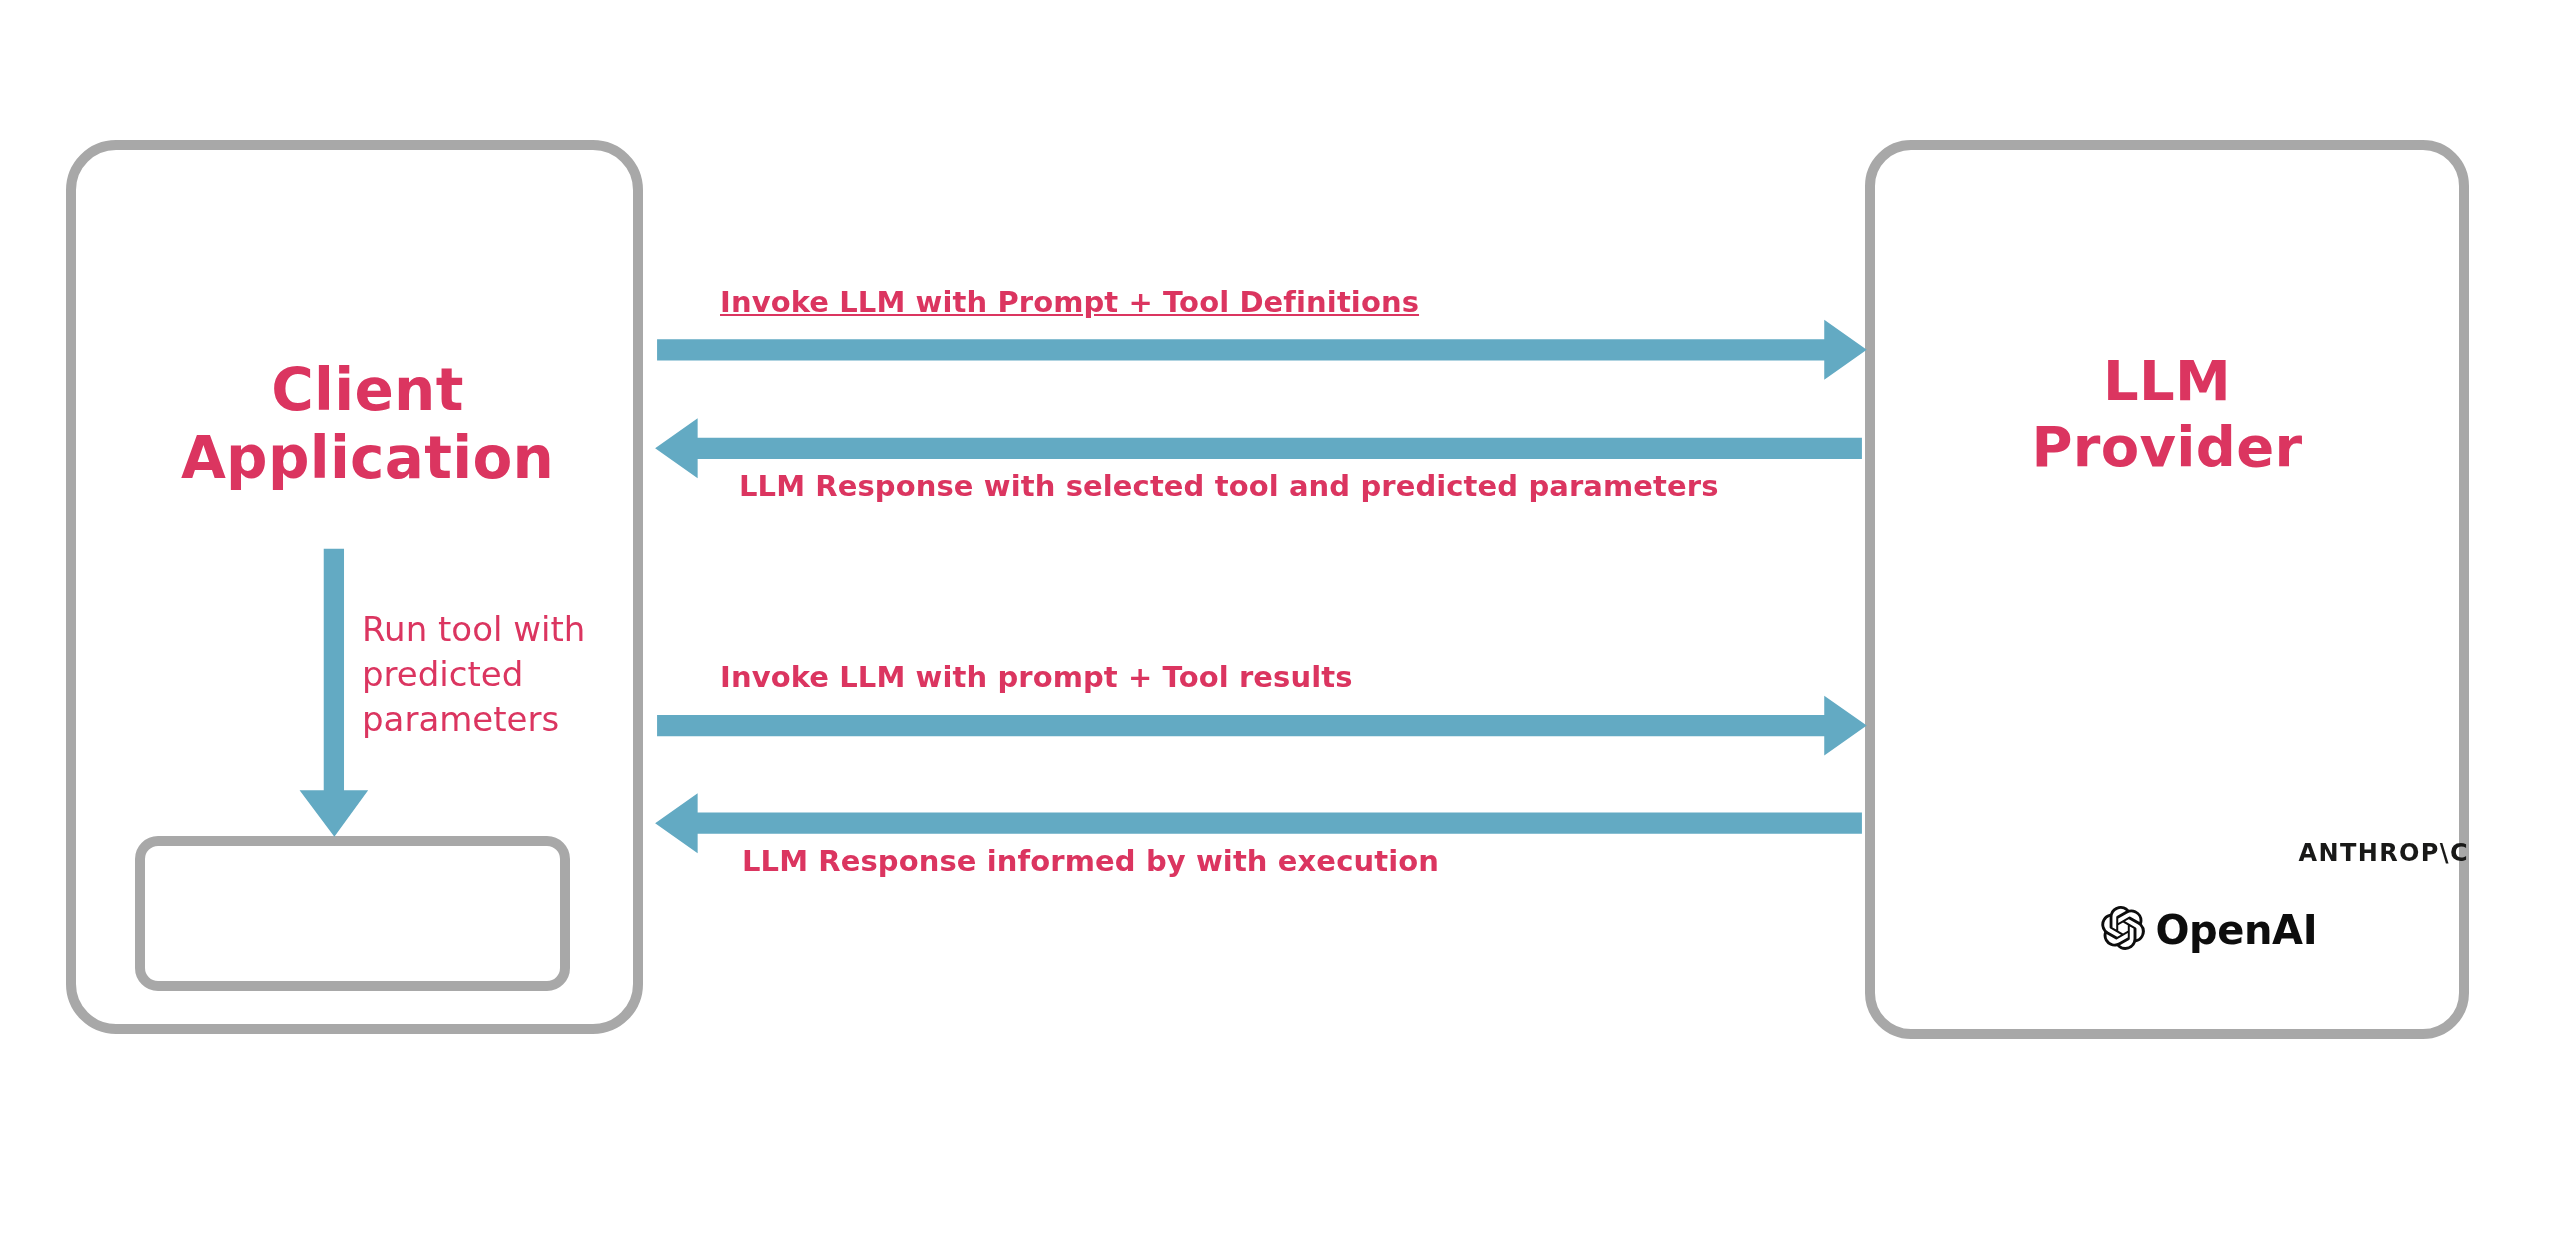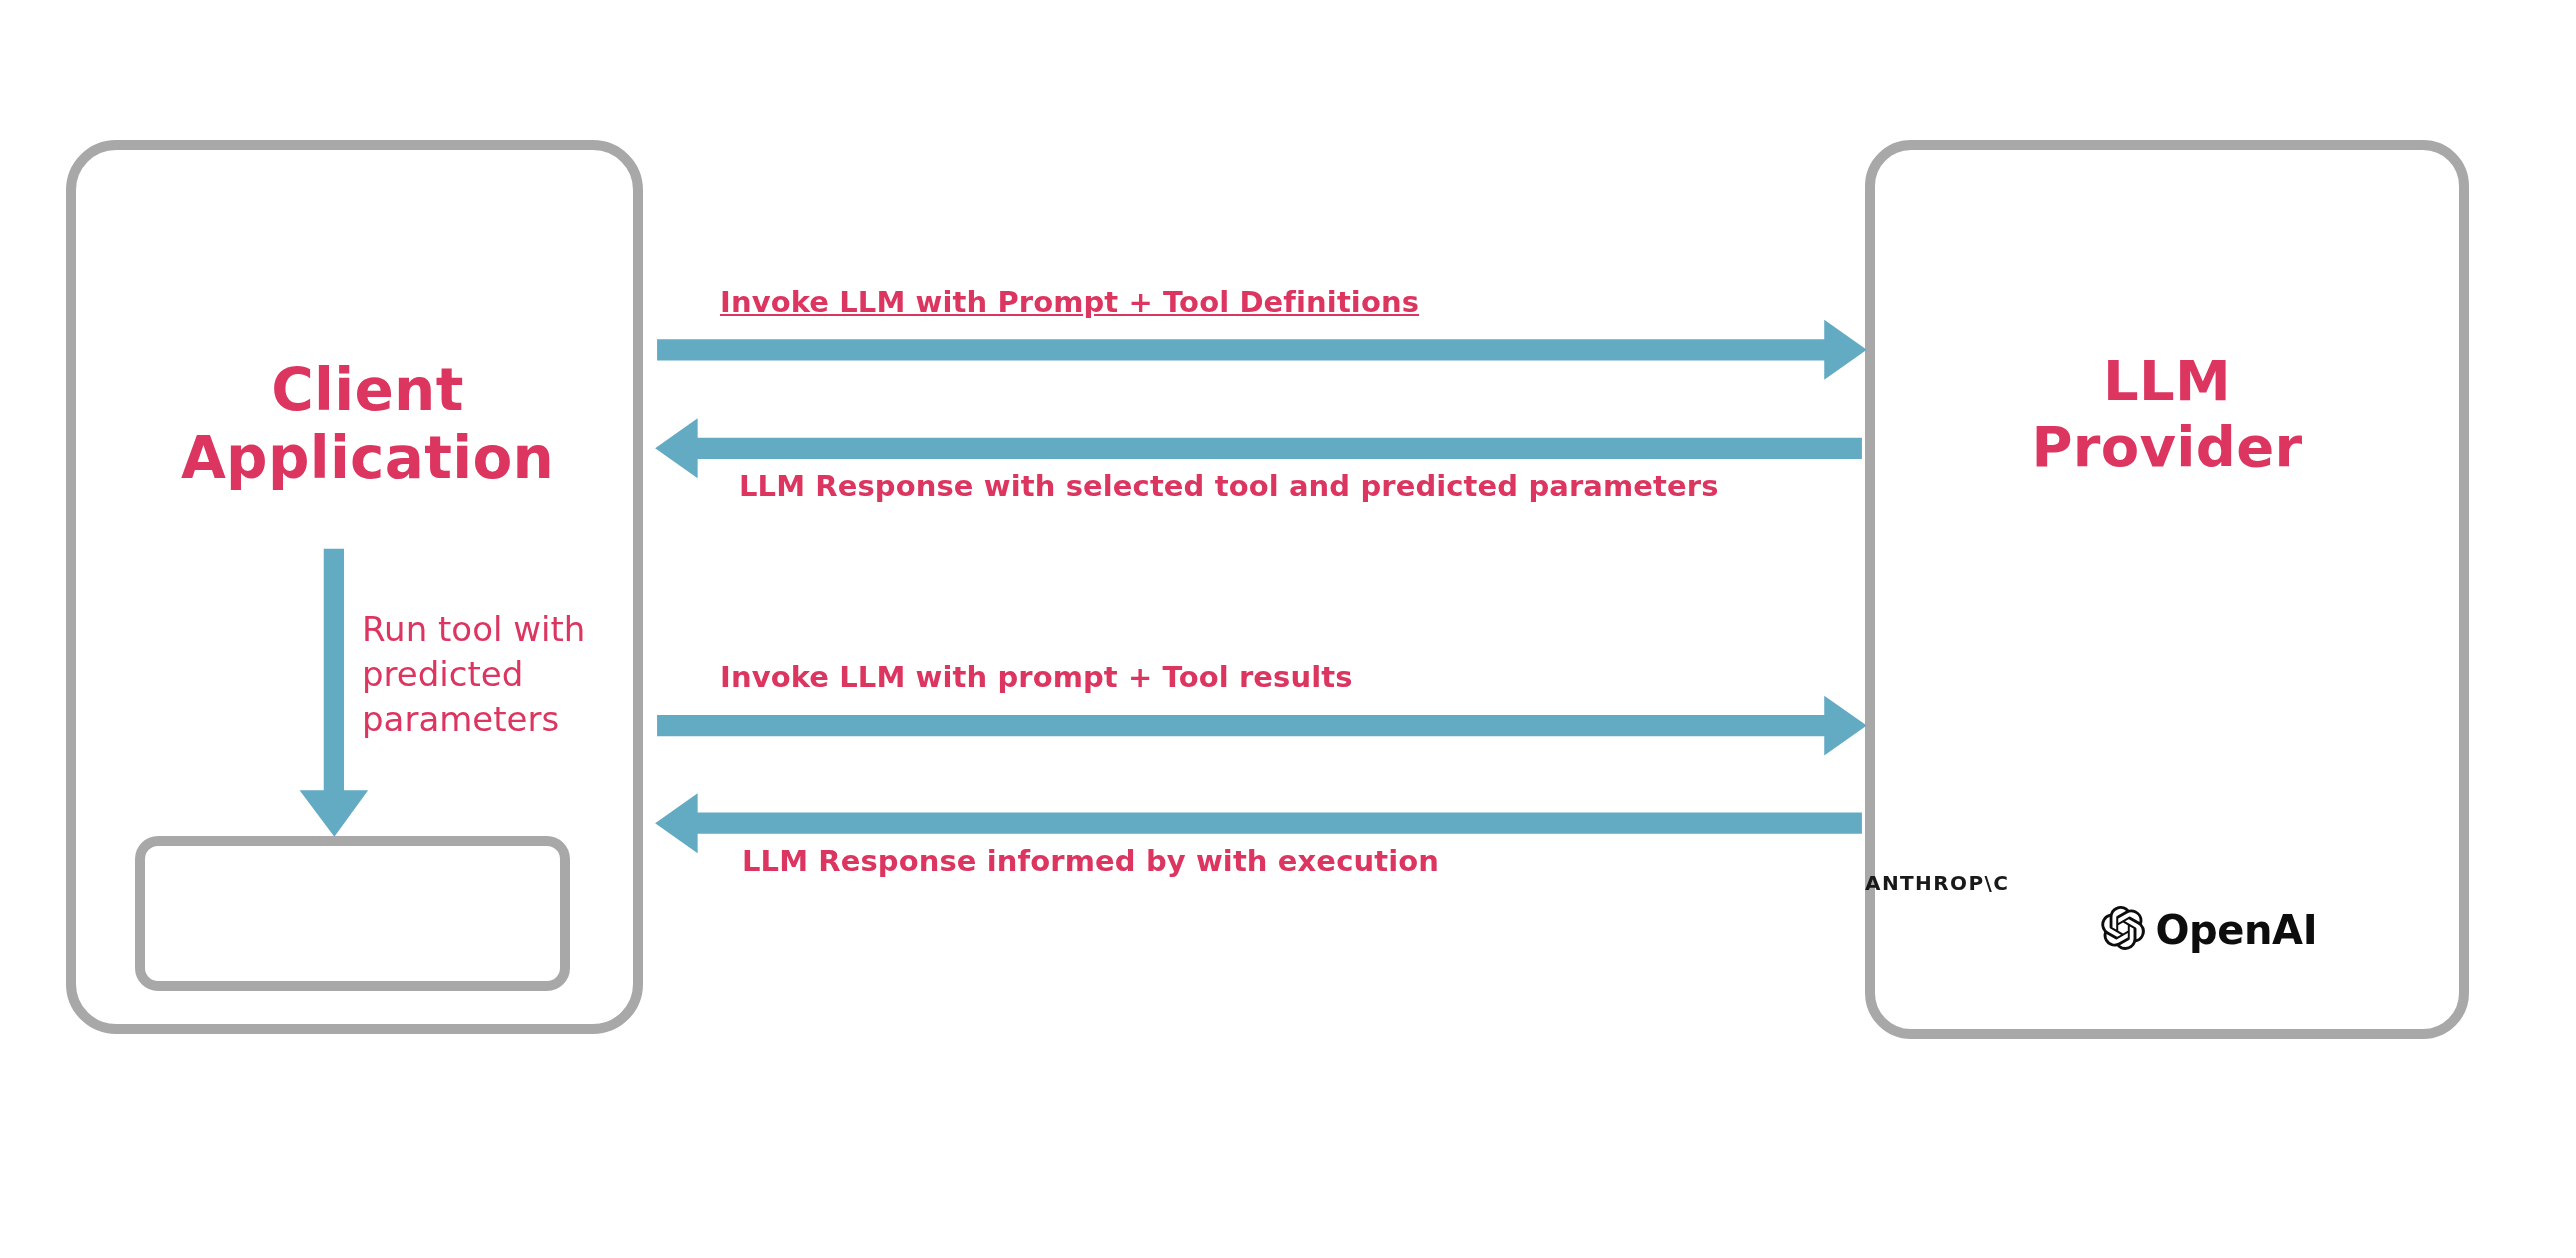--- a/index.html
+++ b/index.html
@@ -117,26 +117,25 @@
     height: 1258px;
     pointer-events: none;
   }
 
   
   #anthropic-logo {
     position: absolute;
     left: 1865px;
     top: 839px;
     width: 604px;
-    text-align: left;
+    text-align: right;
     color: #191918;
-    font-size: 20px;
+    font-size: 24px;
     font-weight: 700;
     letter-spacing: 1.4px;
-    margin-top: 32px;
   }
   #openai-row {
     position: absolute;
     left: 1865px;
     top: 906px;
     width: 604px;
     display: flex;
     align-items: center;
     justify-content: center;
     gap: 10.6px;

